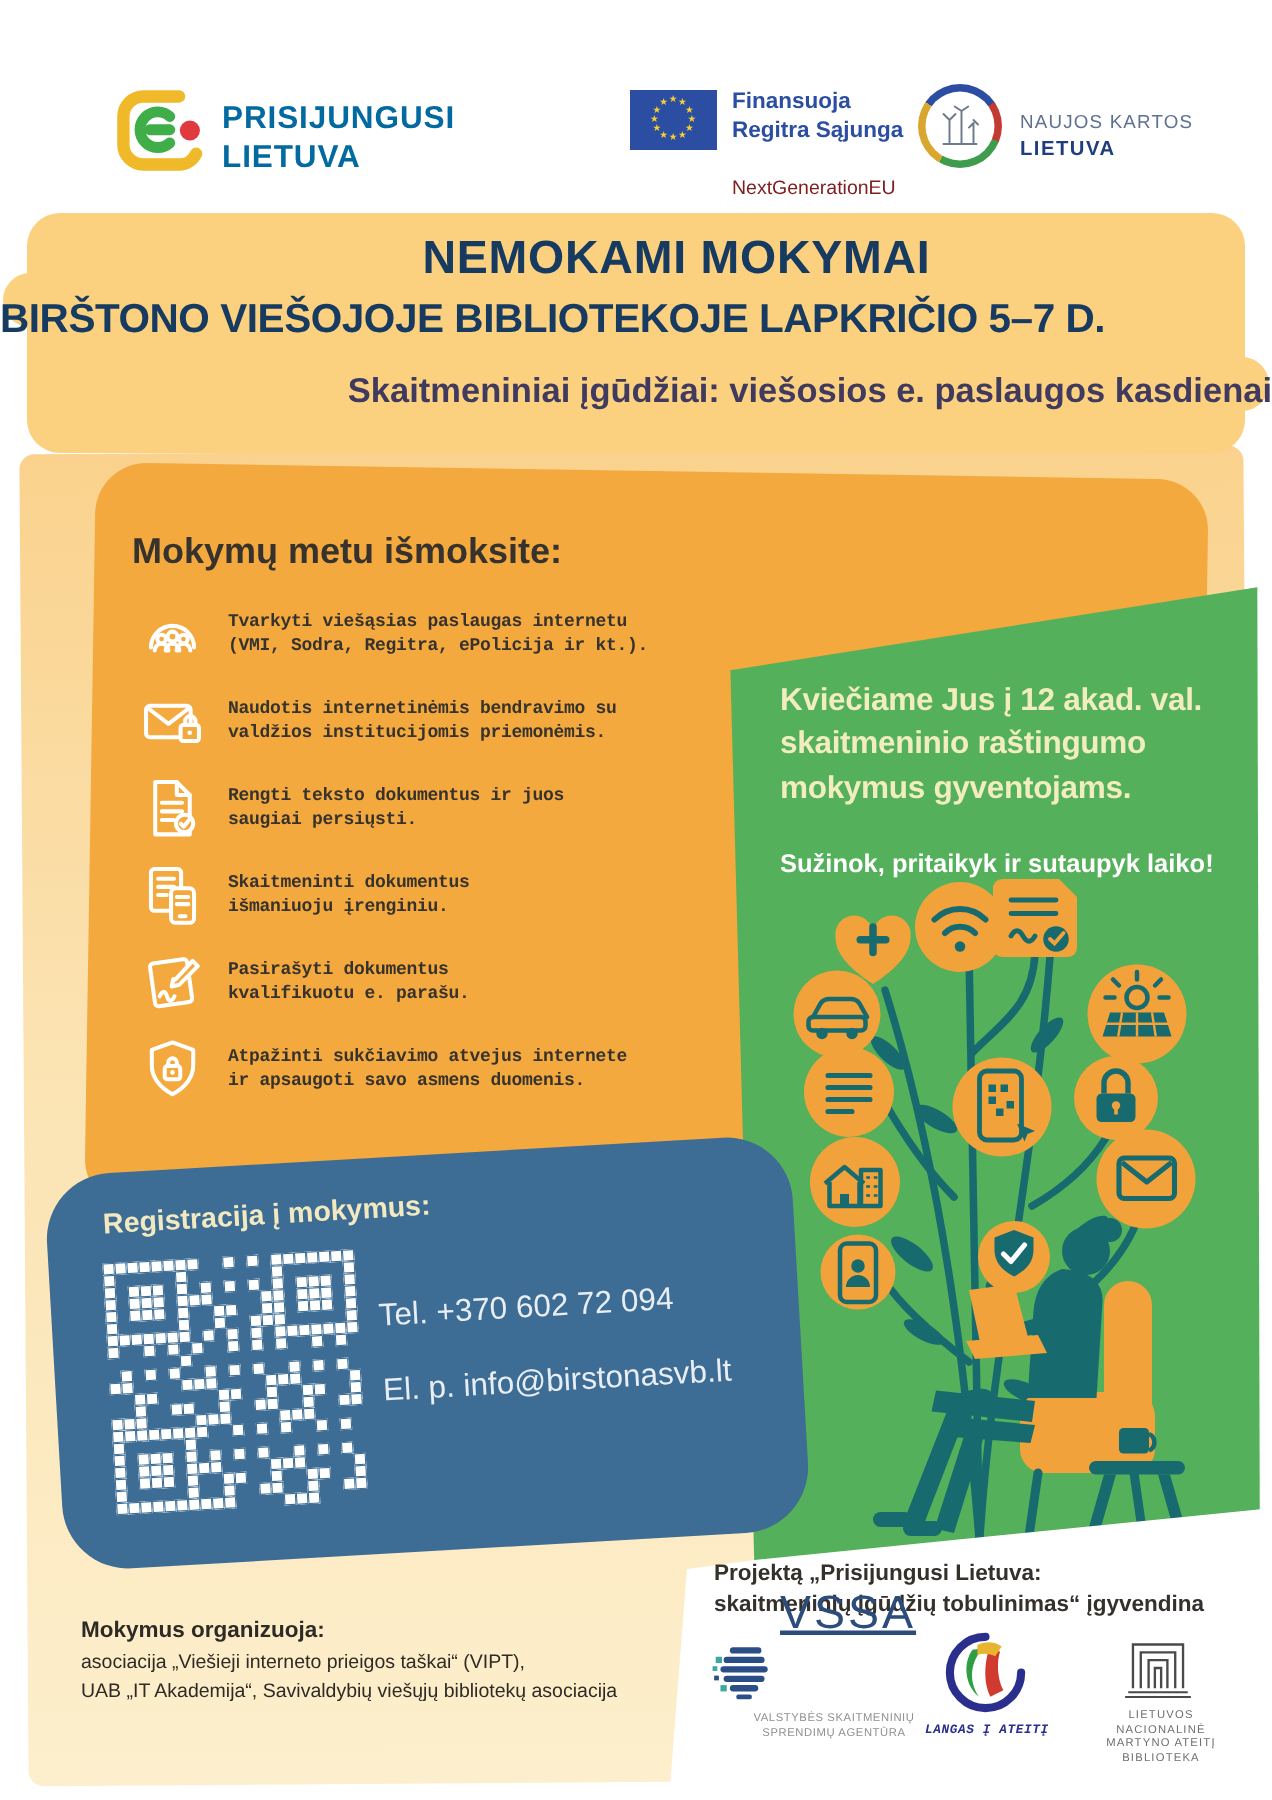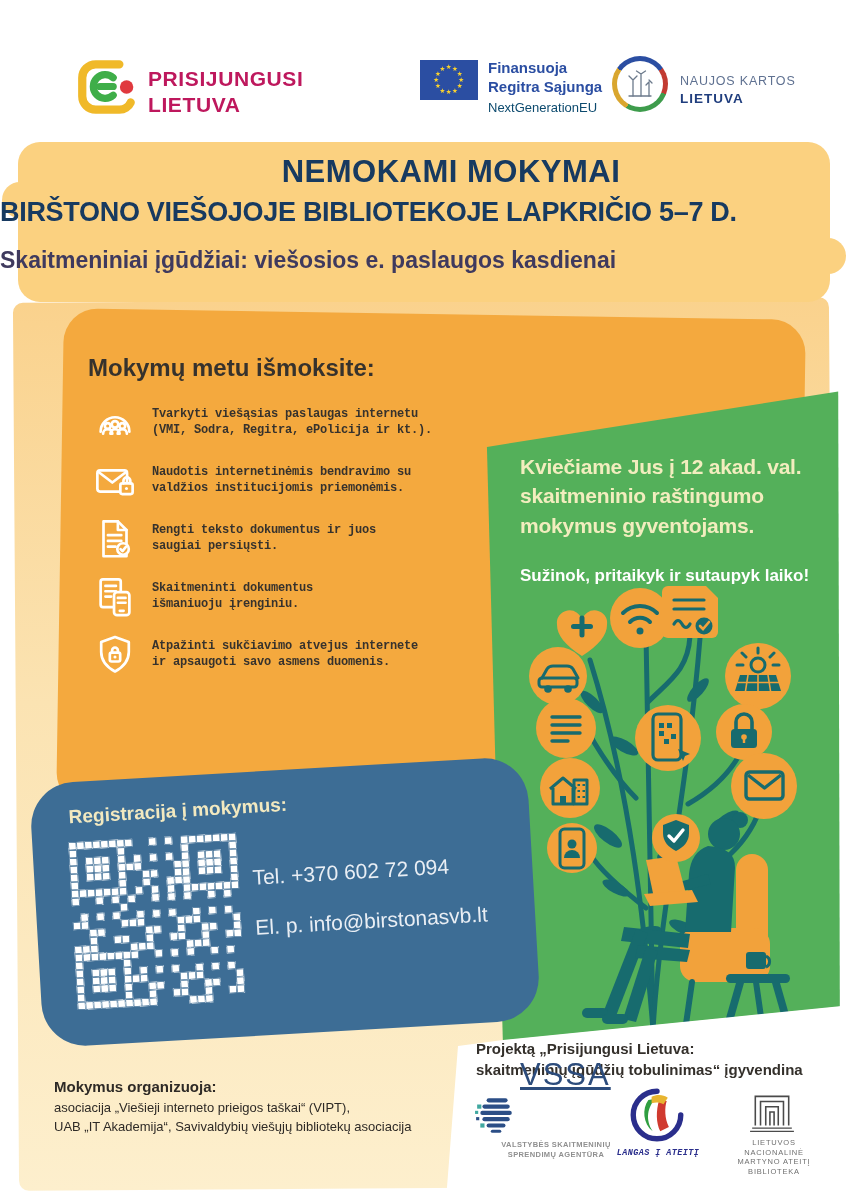--- a/index.html
+++ b/index.html
@@ -1,40 +1,40 @@
 <!DOCTYPE html>
 <html><head>
 <meta charset="utf-8">
 <style>
   html,body{margin:0;padding:0;background:#fff;}
   #poster{position:relative;width:848px;height:1200px;background:#ffffff;overflow:hidden;
           font-family:"Liberation Sans","DejaVu Sans",sans-serif;}
   .abs{position:absolute;}
 
   
-  .pl-text{left:148px;top:66px;font-size:21px;font-weight:700;color:#be185d;letter-spacing:.6px;line-height:26px;}
+  .pl-text{left:148px;top:66px;font-size:21px;font-weight:700;color:#0369a1;letter-spacing:.6px;line-height:26px;}
   .eu-flag{left:420px;top:60px;width:58px;height:40px;background:#2b4ea2;}
   .eu-flag span{position:absolute;color:#f8d12e;font-size:6.5px;line-height:6.5px;}
   .eu-text{left:488px;top:58px;line-height:19px;}
   .eu-text .b{font-size:15px;font-weight:700;color:#2b4ea2;}
-  .eu-text .g{font-size:13px;color:#0c4a6e;margin-top:2px;}
+  .eu-text .g{font-size:13px;color:#7f1d1d;margin-top:19px;}
   .nk-ring{left:612px;top:56px;width:56px;height:56px;border-radius:50%;
            background:conic-gradient(from 210deg,#d9a62e 0 95deg,#2b4ea2 95deg 205deg,#c23b32 205deg 262deg,#3e9c4c 262deg 360deg);}
   .nk-ring::after{content:"";position:absolute;inset:5px;background:#fff;border-radius:50%;}
   .nk-art{left:624px;top:66px;z-index:2;}
   .nk-text{left:680px;top:73px;line-height:17px;}
   .nk-text .t1{font-size:12.5px;color:#5f7191;letter-spacing:.8px;}
   .nk-text .t2{font-size:13.5px;font-weight:700;color:#203e7e;letter-spacing:1px;}
 
   
   .banner{left:18px;top:142px;width:812px;height:160px;border-radius:22px;background:#fbd180;z-index:6;}
   .bump{width:36px;height:36px;border-radius:50%;background:#fbd180;z-index:5;}
   .title1{left:0;top:154px;width:848px;text-align:center;font-size:31px;font-weight:800;color:#173a60;letter-spacing:.5px;z-index:7;padding-left:27px;}
   .title2{left:0;top:197px;width:848px;text-align:left;font-size:27px;font-weight:800;color:#173a60;letter-spacing:-.3px;z-index:7;}
-  .subtitle{left:0;top:247px;width:848px;text-align:left;font-size:23px;font-weight:700;color:#3f3a5e;z-index:7;}
+  .subtitle{left:0;top:247px;width:848px;text-align:right;font-size:23px;font-weight:700;color:#3f3a5e;z-index:7;}
 
   
   .cream{left:16px;top:300px;width:816px;height:888px;border-radius:10px;
          background:linear-gradient(180deg,#fad28d 0%,#fbe3b2 45%,#fdefcd 100%);
          transform:rotate(-.4deg);z-index:1;}
   .orange{left:60px;top:314px;width:742px;height:498px;border-radius:34px;background:#f4a93e;
           transform:rotate(.9deg);z-index:2;}
   .green{left:440px;top:368px;width:408px;height:692px;background:#54b05a;
          clip-path:polygon(11.5% 11.4%,97.6% 3.4%,98% 92.3%,15.4% 97.2%);z-index:3;}
   .white-cut{left:0;top:0;z-index:4;pointer-events:none;}
@@ -61,21 +61,21 @@
   .qr i.on{background:#fff;box-shadow:inset 0 0 0 .7px #3d6d95;}
   .b-tel{position:absolute;left:218px;top:94px;font-size:21px;color:#e9eef4;}
   .b-mail{position:absolute;left:218px;top:144px;font-size:21px;color:#e9eef4;}
 
   
   .org{left:54px;top:1076px;z-index:5;color:#2e2a26;}
   .org .h{font-size:15px;font-weight:700;line-height:22px;}
   .org .l{font-size:13px;line-height:19px;}
   .proj{left:476px;top:1038px;font-size:15px;font-weight:700;color:#34302b;line-height:21px;white-space:pre-line;z-index:5;}
   .vssa-name{left:520px;top:1057px;font-size:31px;color:#2c4c7c;letter-spacing:2px;z-index:5;text-decoration:underline;}
-  .vssa-cap{left:498px;top:1140px;width:116px;text-align:center;font-size:7.5px;color:#8f8f8f;line-height:9.5px;letter-spacing:.4px;z-index:5;font-weight:bold;}
+  .vssa-cap{left:498px;top:1140px;width:116px;text-align:center;font-size:7.5px;color:#8f8f8f;line-height:9.5px;letter-spacing:.4px;z-index:5;}
   .langas-cap{left:608px;top:1148px;width:100px;text-align:center;font-size:8.5px;font-weight:700;font-style:italic;color:#2a2e8c;z-index:5;letter-spacing:.4px;font-family:Liberation Mono, monospace;}
   .lib-cap{left:724px;top:1138px;width:100px;text-align:center;font-size:7.5px;color:#6f6f6f;line-height:9.5px;letter-spacing:.8px;z-index:5;}
   .z5{z-index:5;} .z6{z-index:6;}
 </style>
 </head>
 <body>
 
 <div id="poster">
 
   <svg class="abs z6" style="left:74px;top:54px" width="66" height="66" viewBox="0 0 64 64">
@@ -321,20 +321,31 @@
         <rect x="4.5" y="2.8" width="10.5" height="14.5" rx="1.2"></rect>
         <path d="M7 6.2 h5.5 M7 9 h5.5 M7 11.8 h3"></path>
         <rect x="11.5" y="9.5" width="8" height="12" rx="1.6" fill="#f4a93e"></rect>
         <path d="M13.5 12.5 h4 M13.5 15 h4 M14.5 19.2 h2"></path>
       </svg>
       <p>Skaitmeninti dokumentus
 išmaniuoju įrenginiu.</p>
     </div>
     <div class="item">
       <svg width="46" height="46" viewBox="0 0 24 24" fill="none" stroke="#fff" stroke-width="1.4" stroke-linecap="round" stroke-linejoin="round">
+        <g transform="rotate(-8 12 12)">
+            <rect x="5" y="4.5" width="13" height="15" rx="1.2"></rect>
+          </g>
+        <path d="M13 11 L19 4.5 l1.8 1.8 L14.3 12.8 l-2.6 .6 .6 -2.6 z" fill="#f4a93e"></path>
+        <path d="M7.5 16.8 c1 -2 2 -2 2.6 0 c.6 2 1.6 2 2.6 0"></path>
+      </svg>
+      <p>Pasirašyti dokumentus
+kvalifikuotu e. parašu.</p>
+    </div>
+    <div class="item">
+      <svg width="46" height="46" viewBox="0 0 24 24" fill="none" stroke="#fff" stroke-width="1.4" stroke-linecap="round" stroke-linejoin="round">
         <path d="M12 2.6 l7.2 2.6 v5.2 c0 4.8 -3.2 8 -7.2 10.2 C8 18.4 4.8 15.2 4.8 10.4 V5.2 z"></path>
         <rect x="9.3" y="10.8" width="5.4" height="4.6" rx="0.9"></rect>
         <path d="M10.5 10.8 V9.6 a1.5 1.5 0 0 1 3 0 v1.2"></path>
         <circle cx="12" cy="13" r="0.8" fill="#fff" stroke="none"></circle>
       </svg>
       <p>Atpažinti sukčiavimo atvejus internete
 ir apsaugoti savo asmens duomenis.</p>
     </div>
   </div>
 

